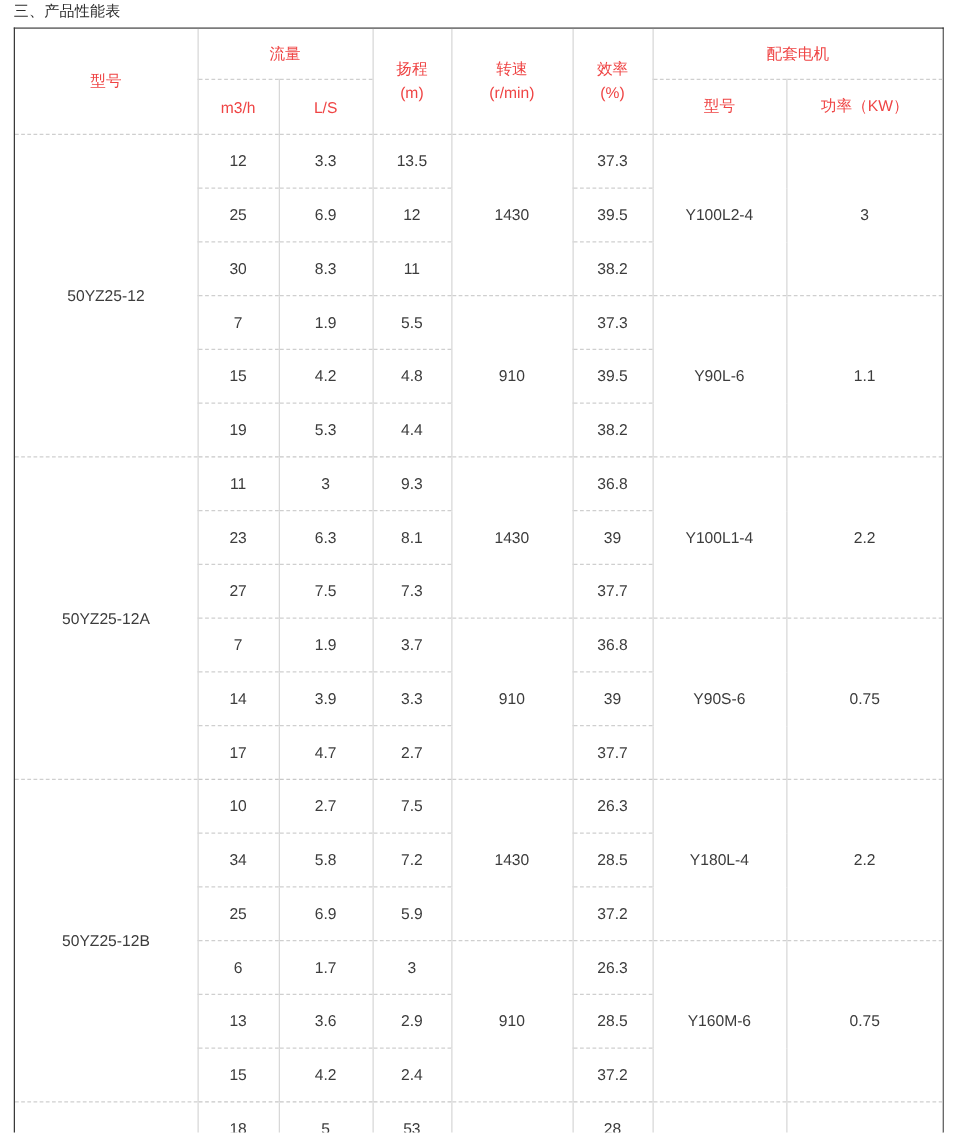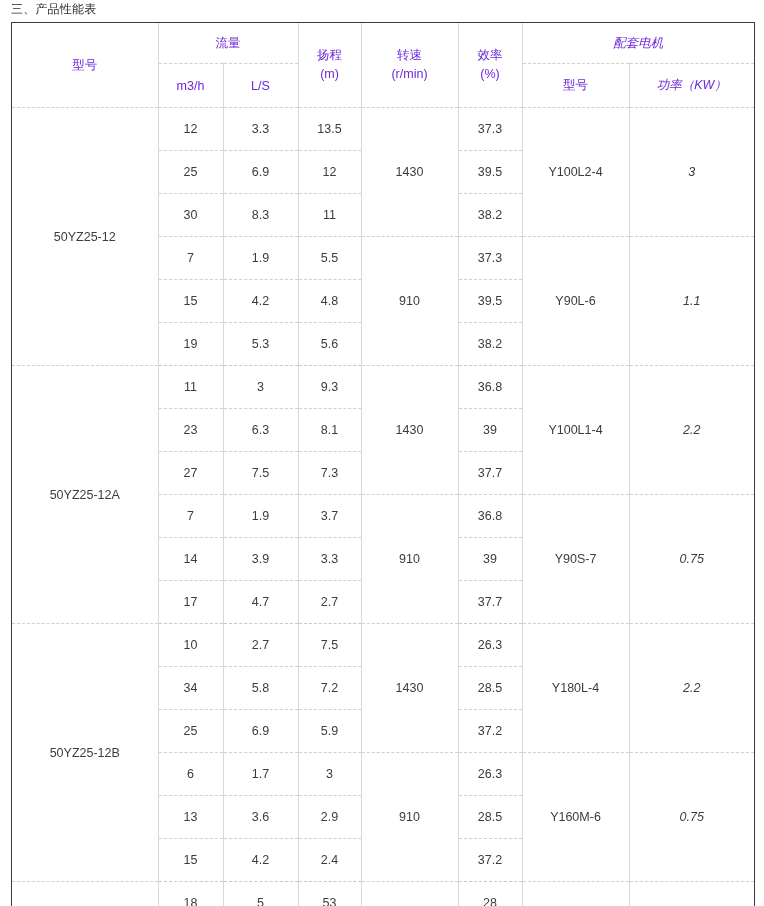--- a/index.html
+++ b/index.html
@@ -53,25 +53,24 @@
     font-size: 12.5px;
     color: #3c3c3c;
     padding: 0;
     border-right: 1px solid #d8d8d8;
     border-bottom: 1px dashed #cfcfcf;
     background: #fff;
   }
   table.perf td.last-col,
   table.perf th.last-col {
     border-right: none;
-    font-style: italic;
   }
   table.perf th.hdr {
     font-size: 12.5px;
-    color: #6d28d9;
+    color: #ef4444;
   }
   .hdr-top {
     height: 40px;
   }
   .hdr-bottom {
     height: 43px;
   }
   tr.data-row > td {
     height: 42px;
   }
@@ -181,21 +180,21 @@
           </tr>
           <tr class="data-row">
             <td>15</td>
             <td>4.2</td>
             <td>4.8</td>
             <td>39.5</td>
           </tr>
           <tr class="data-row group-end">
             <td>19</td>
             <td>5.3</td>
-            <td>5.6</td>
+            <td>4.4</td>
             <td>38.2</td>
           </tr>
           <tr class="data-row">
             <td rowspan="6" class="model-cell">50YZ25-12A</td>
             <td>11</td>
             <td>3</td>
             <td>9.3</td>
             <td rowspan="3" class="merged">1430</td>
             <td>36.8</td>
             <td rowspan="3" class="merged">Y100L1-4</td>
@@ -212,21 +211,21 @@
             <td>7.5</td>
             <td>7.3</td>
             <td>37.7</td>
           </tr>
           <tr class="data-row">
             <td>7</td>
             <td>1.9</td>
             <td>3.7</td>
             <td rowspan="3" class="merged">910</td>
             <td>36.8</td>
-            <td rowspan="3" class="merged">Y90S-7</td>
+            <td rowspan="3" class="merged">Y90S-6</td>
             <td rowspan="3" class="merged last-col">0.75</td>
           </tr>
           <tr class="data-row">
             <td>14</td>
             <td>3.9</td>
             <td>3.3</td>
             <td>39</td>
           </tr>
           <tr class="data-row group-end">
             <td>17</td>

